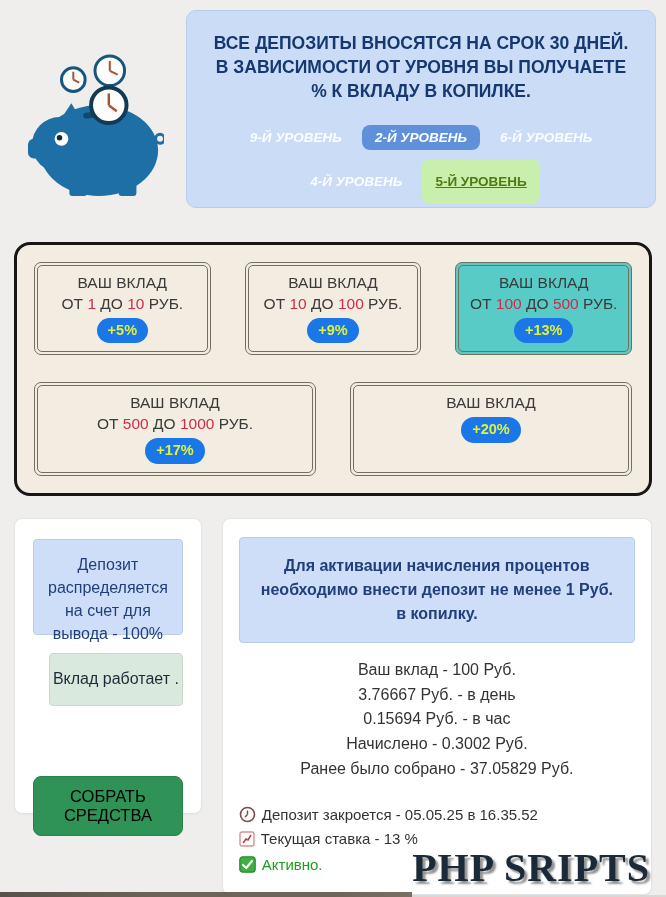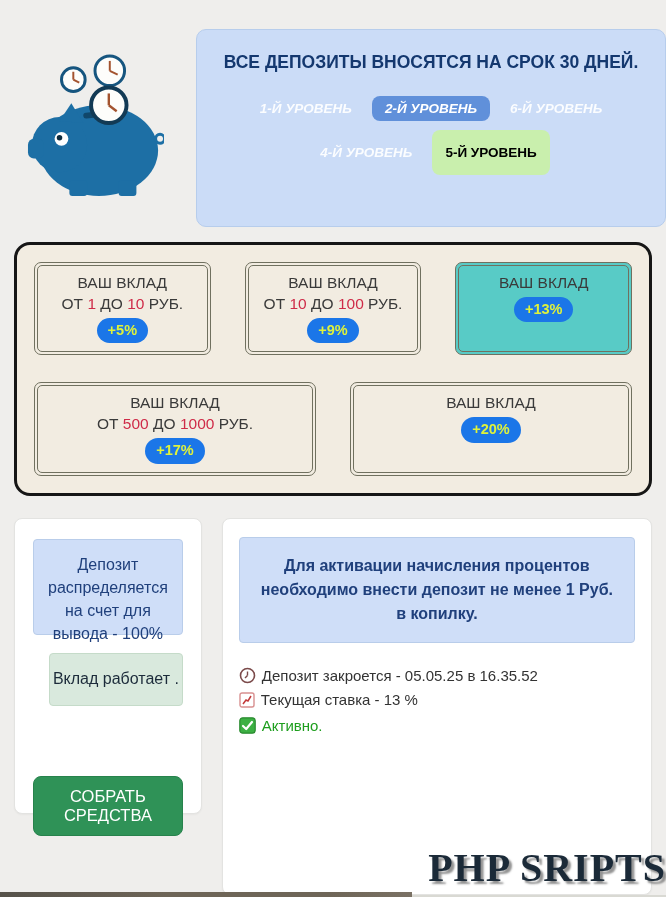--- a/index.html
+++ b/index.html
@@ -7,38 +7,38 @@
     width:666px;height:897px;position:relative;overflow:hidden;
     background:#efeeec;
     font-family:"Liberation Sans","DejaVu Sans",sans-serif;
     -webkit-font-smoothing:antialiased;
   }
 
   
   .top{position:relative;height:232px;}
   .piggy{position:absolute;left:26px;top:50px;width:138px;height:148px;}
   .header-box{
-    position:absolute;left:196px;top:10px;width:470px;height:198px;
+    position:absolute;left:186px;top:10px;width:470px;height:198px;
     background:#cbdcf7;border:1px solid #b7cdec;border-radius:10px;
-    box-sizing:border-box;padding:20px 26px 0;margin-top:19px;
+    box-sizing:border-box;padding:20px 26px 0;
   }
   .header-title{
     color:#14386f;font-weight:bold;font-size:17.5px;line-height:1.38;
     text-align:center;
   }
   .tabs{margin-top:22px;}
   .tab-row{display:flex;justify-content:center;align-items:center;gap:12px;}
   .tab-row + .tab-row{margin-top:9px;}
   .tab{
     font-size:13.5px;font-weight:bold;font-style:italic;
     color:rgba(255,255,255,0.92);padding:5px 8px;border-radius:8px;
     white-space:nowrap;cursor:pointer;
   }
   .tab.active-blue{background:#6090da;color:#ffffff;padding:5px 13px;}
-  .tab.active-green{background:#c9efad;color:#000000;font-style:normal;padding:15px 13px;}
+  .tab.active-green{background:#c9efad;color:#4d7c0f;font-style:normal;padding:15px 13px;text-decoration:underline;}
 
   
   .tiers{
     margin:10px 14px 0;background:#f2ece1;
     border:3px solid #161616;border-radius:16px;
     padding:17px 17px;box-sizing:border-box;
   }
   .tier-row{display:flex;gap:34px;}
   .tier-row + .tier-row{margin-top:27px;}
   .tier-card{
@@ -72,34 +72,34 @@
   }
   .left .note.blue{height:96px;padding:13px 14px 0;line-height:1.45;}
   .note.green{
     background:#d9e9dd;border:1px solid #c5dbc9;color:#1c2b3a;
     height:53px;display:flex;align-items:center;justify-content:center;
     margin-top:18px;
     margin-left:16px;
   }
   .collect-btn{
     display:block;margin:70px auto 0;background:#2f9257;border:1px solid #27824c;
-    color:#ffffff;font-size:16.5px;font-family:inherit;
+    color:#000000;font-size:16.5px;font-family:inherit;
     padding:10px 17px;border-radius:8px;cursor:pointer;
   }
 
   .right .note.blue{padding:16px 20px;line-height:1.5;font-weight:bold;}
   .stats{margin-top:15px;text-align:center;color:#333333;font-size:16px;line-height:1.55;}
   .meta{margin-top:22px;text-align:left;color:#333333;font-size:15px;line-height:1.5;}
   .meta-line{margin-top:2px;}
   .meta-line svg{vertical-align:-3px;margin-right:6px;}
   .active-line{color:#1e9e1e;margin-top:3px;}
 
   
   .watermark{
-    position:absolute;right:0;bottom:6px;z-index:6;
+    position:absolute;right:16px;bottom:6px;z-index:6;
     font-family:"Liberation Serif","DejaVu Serif",serif;font-weight:bold;
     font-size:40px;color:#1b2a38;letter-spacing:1px;
     text-shadow:3px 3px 2px rgba(120,120,120,0.8);
     white-space:nowrap;
   }
   .bottom-line{position:absolute;left:0;bottom:0;width:666px;height:2px;background:#d9d9d3;}
   .bottom-strip{position:absolute;left:0;bottom:0;width:412px;height:5px;
     background:linear-gradient(90deg,#56524a 0%,#6e6557 40%,#6e6557 80%,#7a7164 100%);}
 </style>
 </head>
@@ -130,24 +130,25 @@
 
     <rect x="58" y="62" width="34" height="6" rx="3" fill="#10476b" transform="rotate(-6 75 65)"></rect>
     <circle cx="84" cy="56" r="18" fill="#fdfdfb" stroke="#123a55" stroke-width="4"></circle>
     <line x1="84" y1="56" x2="84" y2="44" stroke="#a3532f" stroke-width="2.4"></line>
     <line x1="84" y1="56" x2="92" y2="62" stroke="#a3532f" stroke-width="2.4"></line>
   </svg>
 
   <div class="header-box">
     <div class="header-title">
       <div>ВСЕ ДЕПОЗИТЫ ВНОСЯТСЯ НА СРОК 30 ДНЕЙ.</div>
+      <div>В ЗАВИСИМОСТИ ОТ УРОВНЯ ВЫ ПОЛУЧАЕТЕ % К ВКЛАДУ В КОПИЛКЕ.</div>
     </div>
     <div class="tabs">
       <div class="tab-row">
-        <span class="tab">1-Й УРОВЕНЬ</span>
+        <span class="tab">9-Й УРОВЕНЬ</span>
         <span class="tab active-blue">2-Й УРОВЕНЬ</span>
         <span class="tab">6-Й УРОВЕНЬ</span>
       </div>
       <div class="tab-row">
         <span class="tab">4-Й УРОВЕНЬ</span>
         <span class="tab active-green">5-Й УРОВЕНЬ</span>
       </div>
     </div>
   </div>
 </div>
@@ -179,20 +180,27 @@
           <span class="num">100</span>
           <span>РУБ.</span>
         </div>
         <span class="pct-badge">+9%</span>
       </div>
     </div>
 
     <div class="tier-card active">
       <div class="tier-inner">
         <div>ВАШ ВКЛАД</div>
+        <div>
+          <span>ОТ</span>
+          <span class="num">100</span>
+          <span>ДО</span>
+          <span class="num">500</span>
+          <span>РУБ.</span>
+        </div>
         <span class="pct-badge">+13%</span>
       </div>
     </div>
 
   </div>
   <div class="tier-row">
 
     <div class="tier-card">
       <div class="tier-inner">
         <div>ВАШ ВКЛАД</div>
@@ -221,20 +229,27 @@
 
   <div class="panel left">
     <div class="note blue">Депозит распределяется на счет для вывода - 100%</div>
     <div class="note green">Вклад работает .</div>
     <button class="collect-btn">СОБРАТЬ СРЕДСТВА</button>
   </div>
 
   <div class="panel right">
     <div class="note blue">Для активации начисления процентов необходимо внести депозит не менее 1 Руб. в копилку.</div>
 
+    <div class="stats">
+      <div>Ваш вклад - 100 Руб.</div>
+      <div>3.76667 Руб. - в день</div>
+      <div>0.15694 Руб. - в час</div>
+      <div>Начислено - 0.3002 Руб.</div>
+      <div>Ранее было собрано - 37.05829 Руб.</div>
+    </div>
 
     <div class="meta">
       <div class="meta-line">
         <svg width="17" height="17" viewBox="0 0 17 17">
             <circle cx="8.5" cy="8.5" r="7" fill="none" stroke="#7b4a4a" stroke-width="1.6"></circle>
             <line x1="8.5" y1="8.5" x2="8.5" y2="4.5" stroke="#7b4a4a" stroke-width="1.4"></line>
             <line x1="8.5" y1="8.5" x2="6" y2="11" stroke="#7b4a4a" stroke-width="1.4"></line>
           </svg><span>Депозит закроется - 05.05.25 в 16.35.52</span>
       </div>
       <div class="meta-line">

